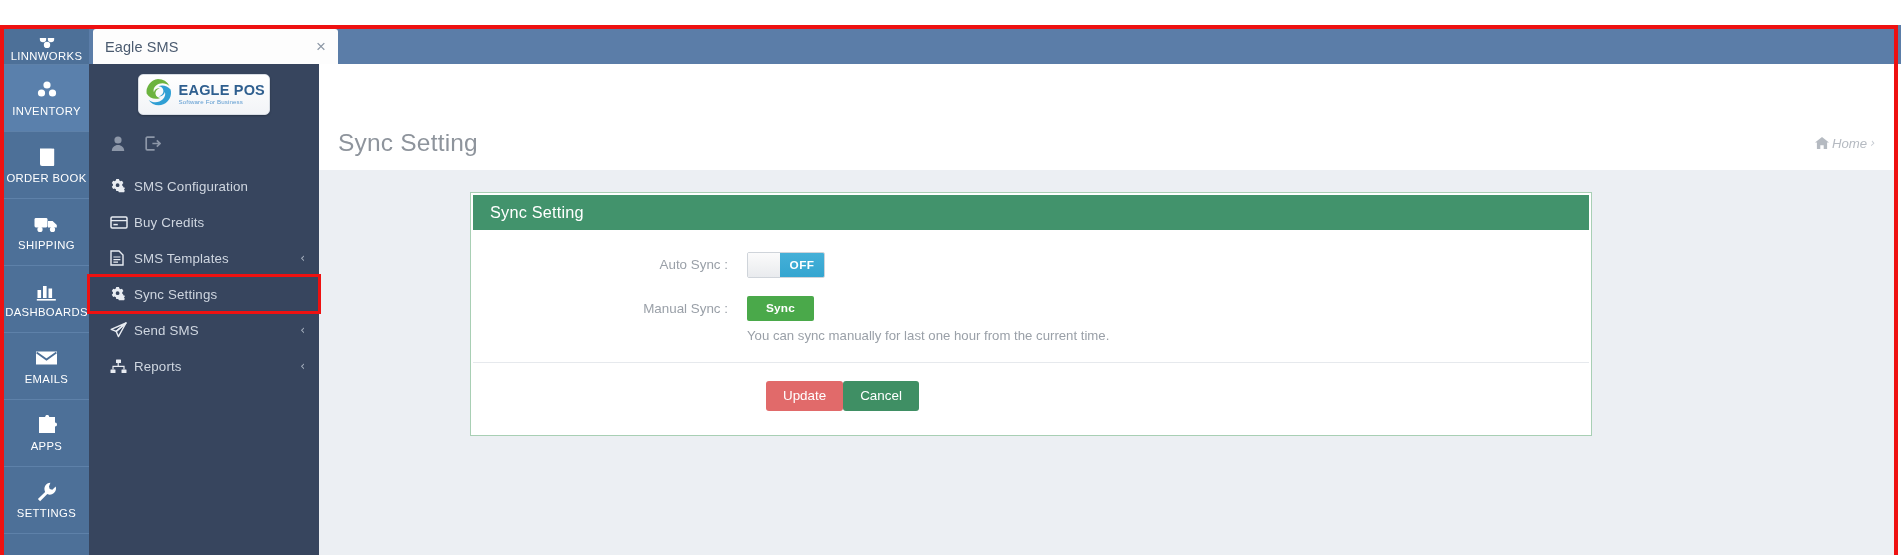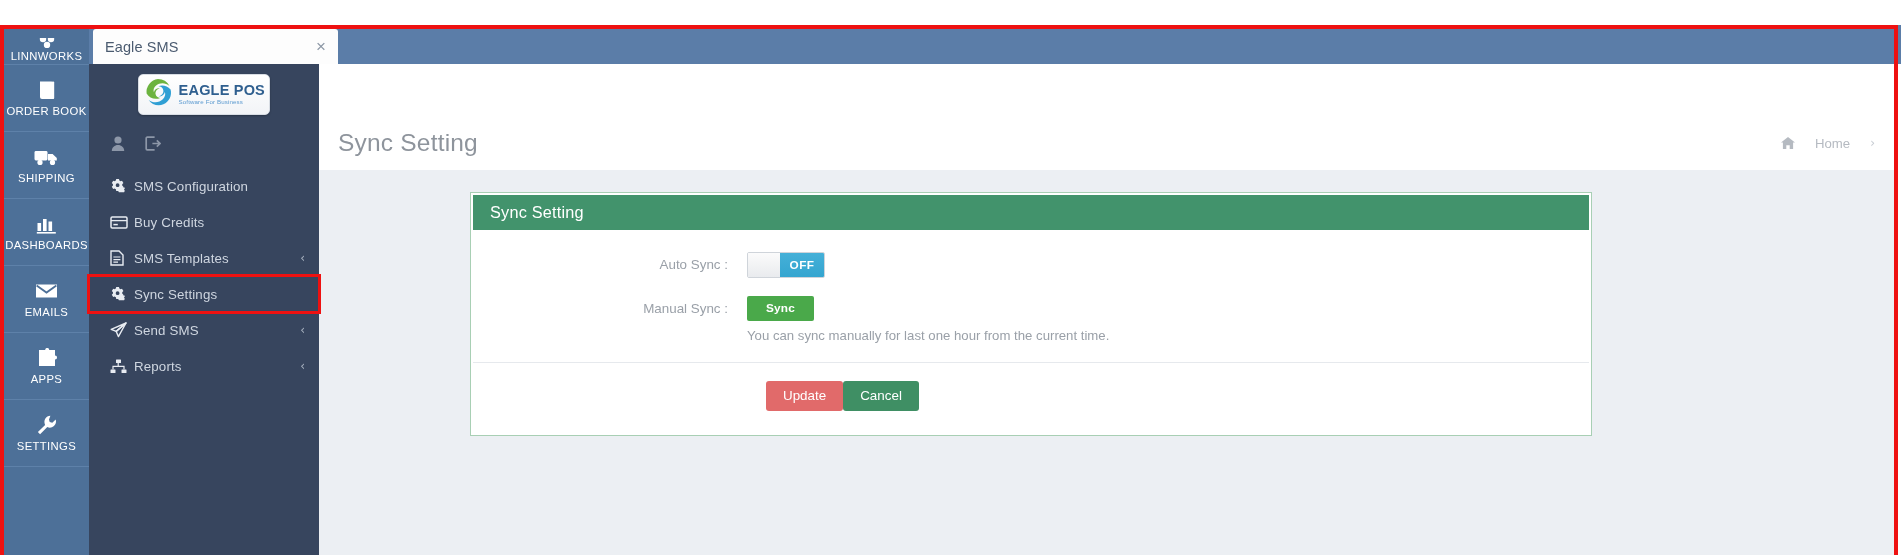--- a/index.html
+++ b/index.html
@@ -275,23 +275,24 @@
     margin-left: 19px;
     font-size: 24.5px;
     color: #8e949c;
     font-weight: normal;
     letter-spacing: .2px;
   }
   #breadcrumb {
     margin-left: auto;
     margin-right: 22px;
     display: flex;
-    gap: 20px;
+    gap: 3px;
     color: #b5bac1;
     font-size: 13.2px;
+    font-style: italic;
   }
   #breadcrumb .bc-home-icon {
     display: flex;
     align-items: center;
     color: #b5bac1;
   }
   #breadcrumb .bc-link { cursor: pointer; }
   #breadcrumb .bc-sep {
     font-family: "DejaVu Sans", sans-serif;
     font-size: 12px;
@@ -444,20 +445,30 @@
       <span class="rail-icon">
         <svg width="20" height="20" viewBox="0 0 20 20" fill="#ffffff">
             <circle cx="6" cy="6" r="3.2"></circle>
             <circle cx="14" cy="6" r="3.2"></circle>
             <circle cx="10" cy="12" r="3.2"></circle>
           </svg>
       </span>
       <span class="rail-label">LINNWORKS</span>
     </div>
 
+    <div class="rail-item active">
+      <span class="rail-icon">
+        <svg width="22" height="20" viewBox="0 0 22 20" fill="#ffffff">
+            <circle cx="11" cy="5" r="3.6"></circle>
+            <circle cx="5.5" cy="13" r="3.6"></circle>
+            <circle cx="16.5" cy="13" r="3.6"></circle>
+          </svg>
+      </span>
+      <span class="rail-label">INVENTORY</span>
+    </div>
 
     <div class="rail-item">
       <span class="rail-icon">
         <svg width="20" height="21" viewBox="0 0 20 21" fill="#ffffff">
             <path d="M3 1.5h11.5a2 2 0 0 1 2 2V19H5a2 2 0 0 1-2-2z"></path>
             <rect x="15" y="1.5" width="2.2" height="17.5" rx="1"></rect>
           </svg>
       </span>
       <span class="rail-label">ORDER BOOK</span>
     </div>

